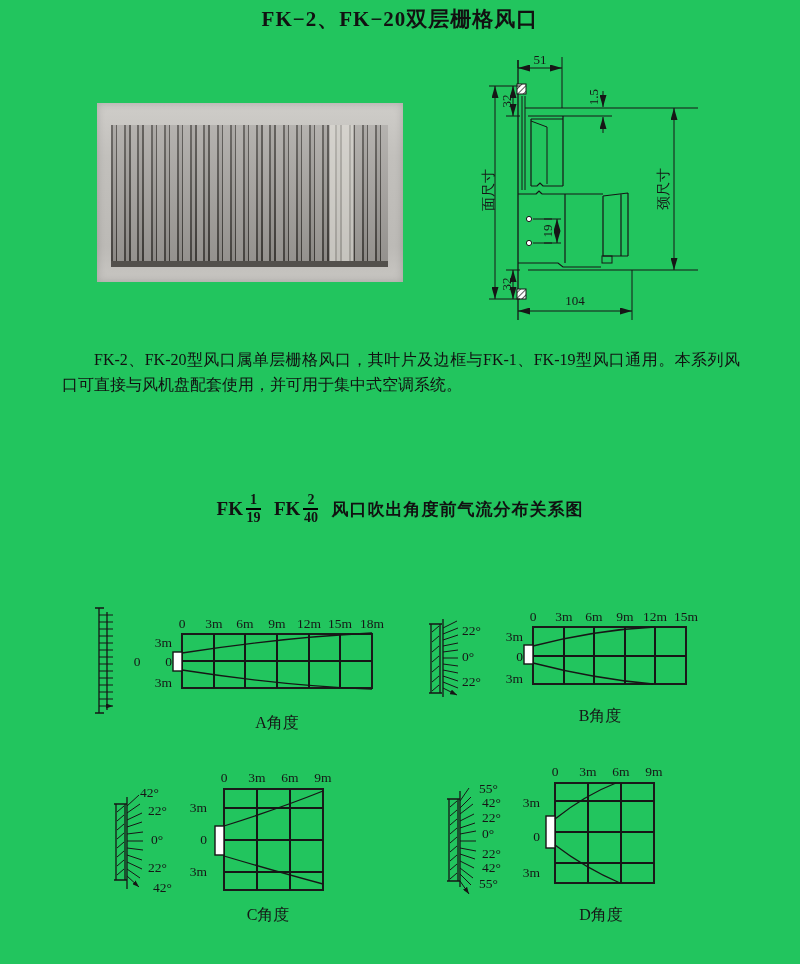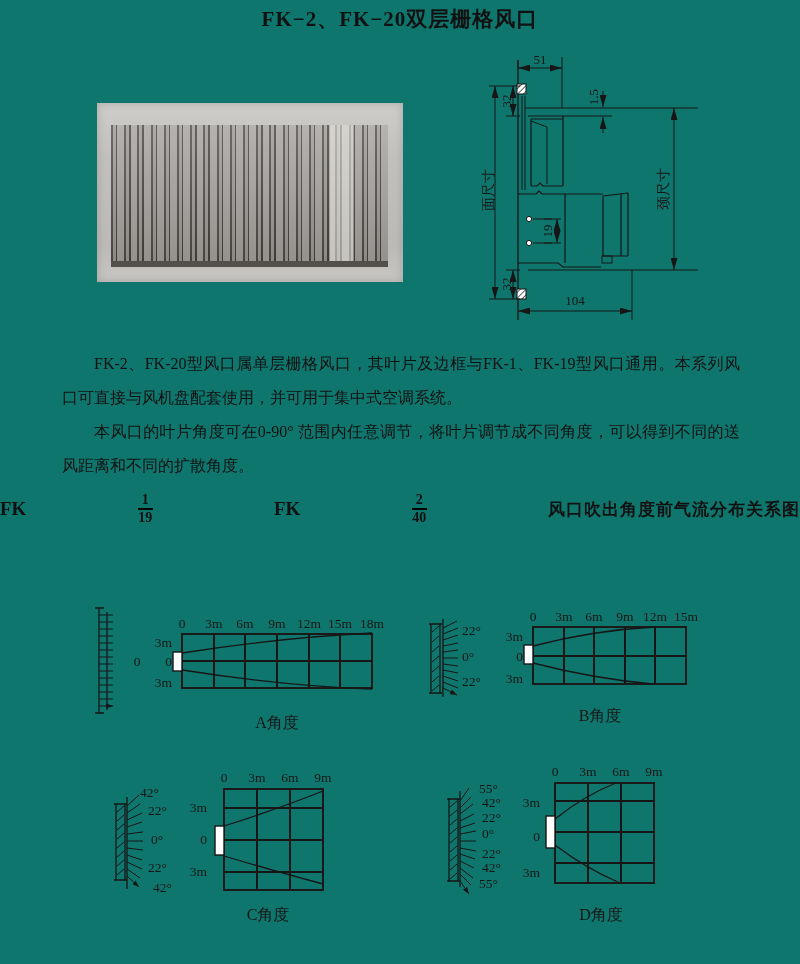--- a/index.html
+++ b/index.html
@@ -1,16 +1,16 @@
 <!DOCTYPE html>
 <html><head>
 <meta charset="utf-8">
 <style>
   html,body{margin:0;padding:0;background:#fff;}
-  .page{position:relative;width:800px;height:964px;background:#0f766e;overflow:hidden;
+  .page{position:relative;width:800px;height:964px;background:#22c55e;overflow:hidden;
         font-family:"Liberation Serif","DejaVu Serif",serif;color:#111;}
   
   .title{position:absolute;top:5px;left:0;width:100%;text-align:center;
          font-size:21px;font-weight:bold;letter-spacing:1px;}
   
   .photo{position:absolute;left:97px;top:103px;width:306px;height:179px;
          background:linear-gradient(180deg,#cfcdc9,#c2c0bc 30%,#bcbab6 80%,#c8c6c2);
          box-shadow:inset 0 0 8px rgba(0,0,0,.18);}
   .slats{position:absolute;left:14px;top:22px;width:277px;height:136px;
          background:
@@ -24,25 +24,25 @@
   svg{position:absolute;overflow:visible;}
   svg text{font-family:"Liberation Serif","DejaVu Serif",serif;fill:#161616;}
   .ln{stroke:#161616;fill:none;}
   .dimtxt{font-size:13px;}
   .dimcn{font-size:14px;}
   .tick{font-size:13.5px;}
   .angle{font-size:13.5px;}
   .cap{font-size:16px;}
   
   .paras{position:absolute;left:62px;top:347px;width:678px;font-size:16px;
-         line-height:34px;text-align:justify;}
+         line-height:25px;text-align:justify;}
   .paras p{margin:0;text-indent:2em;}
   
   .subtitle{position:absolute;top:492px;left:0;width:100%;display:flex;
-            justify-content:space-between;align-items:center;gap:20px;}
+            justify-content:center;align-items:center;}
   .fk{font-size:19px;font-weight:bold;margin-right:3px;}
   .frac{display:inline-flex;flex-direction:column;align-items:center;
         font-size:14px;font-weight:bold;line-height:1.15;margin-right:13px;}
   .frac .num{padding:0 4px;border-bottom:2px solid #000;}
   .subtext{font-size:17px;font-weight:bold;letter-spacing:1px;}
 </style>
 </head>
 <body>
 
 <div class="page">
@@ -110,21 +110,20 @@
     <text class="dimtxt" x="511" y="101" text-anchor="middle" transform="rotate(-90 511 101)">32</text>
     <text class="dimtxt" x="511" y="284" text-anchor="middle" transform="rotate(-90 511 284)">32</text>
     <text class="dimcn" x="493" y="190" text-anchor="middle" transform="rotate(-90 493 190)">面尺寸</text>
     <text class="dimcn" x="668" y="189" text-anchor="middle" transform="rotate(-90 668 189)">颈尺寸</text>
     <text class="dimtxt" x="552" y="231" text-anchor="middle" transform="rotate(-90 552 231)">19</text>
     <text class="dimtxt" x="575" y="305" text-anchor="middle">104</text>
   </svg>
 
   <div class="paras">
     <p>FK-2、FK-20型风口属单层栅格风口，其叶片及边框与FK-1、FK-19型风口通用。本系列风口可直接与风机盘配套使用，并可用于集中式空调系统。</p>
-    <p>本风口的叶片角度可在0-90° 范围内任意调节，将叶片调节成不同角度，可以得到不同的送风距离和不同的扩散角度。</p>
   </div>
 
   <div class="subtitle">
     <span class="fk">FK</span>
     <span class="frac">
       <span class="num">1</span>
       <span class="den">19</span>
     </span>
     <span class="fk">FK</span>
     <span class="frac">

